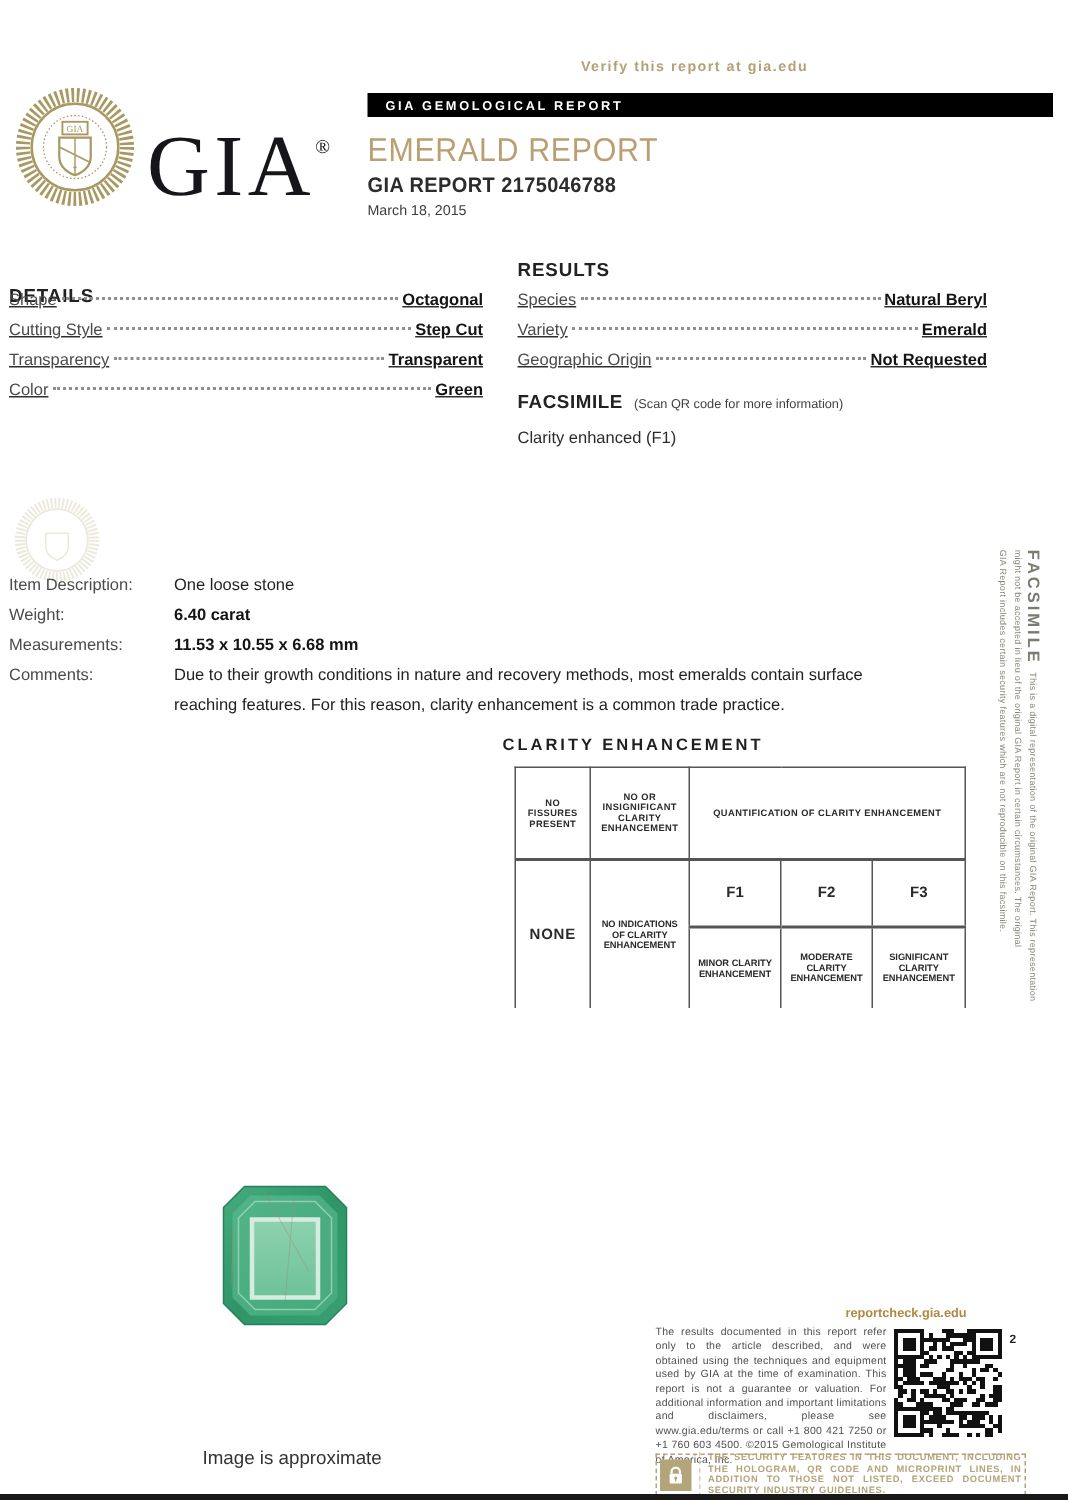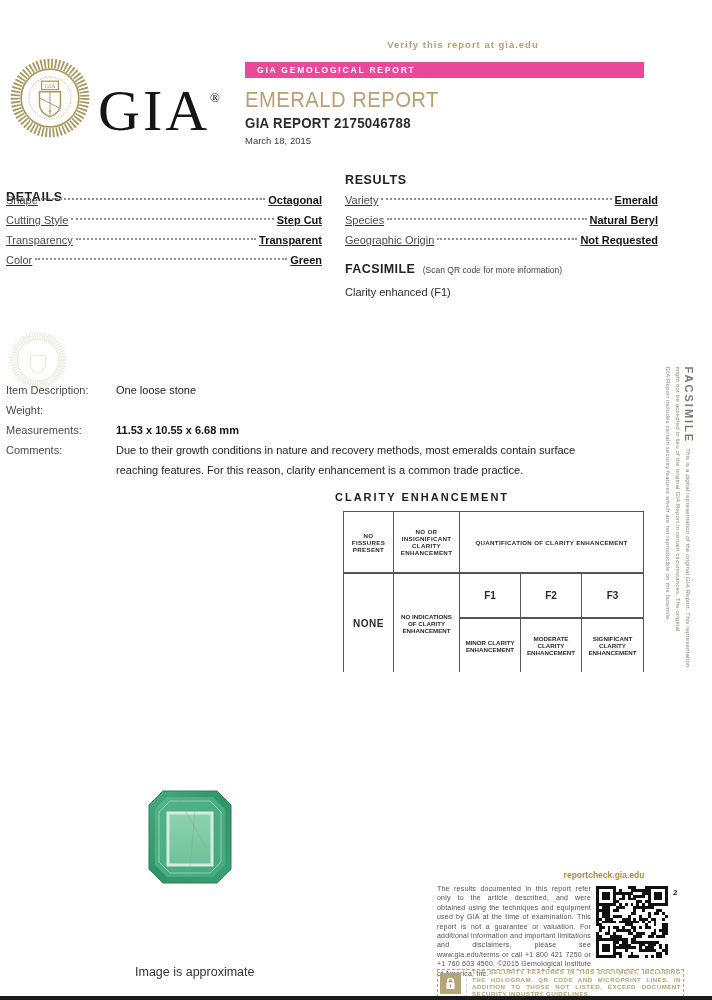--- a/index.html
+++ b/index.html
@@ -5,21 +5,21 @@
   * { margin:0; padding:0; box-sizing:border-box; }
   html,body { background:#ffffff; }
   body { font-family:"Liberation Sans", sans-serif; color:#2f2f2f; }
   .page { position:relative; width:712px; height:1000px; background:#fff; overflow:hidden; }
 
   
   .seal { position:absolute; left:8px; top:56px; width:84px; height:84px; }
   .gia-word { position:absolute; left:98px; top:58px; font-family:"Liberation Serif", serif; font-size:58px; font-weight:500; letter-spacing:3px; color:#16161a; line-height:80px; }
   .gia-reg { font-size:13px; vertical-align:28px; letter-spacing:0; }
   .verify { position:absolute; left:368px; top:39px; width:190px; text-align:center; font-size:9.5px; font-weight:bold; letter-spacing:1px; color:#b3a176; }
-  .banner { position:absolute; left:245px; top:62px; width:399px; height:16px; background:#ec4899; color:#ffffff; font-size:8.5px; font-weight:bold; letter-spacing:1.8px; line-height:16px; padding-left:12px; }
+  .banner { position:absolute; left:245px; top:62px; width:457px; height:16px; background:#000000; color:#ffffff; font-size:8.5px; font-weight:bold; letter-spacing:1.8px; line-height:16px; padding-left:12px; }
   .report-title { position:absolute; left:245px; top:87px; font-size:22px; letter-spacing:0.5px; color:#b99f71; transform:scaleX(0.92); transform-origin:left; }
   .report-number { position:absolute; left:245px; top:115px; font-size:14px; font-weight:bold; letter-spacing:0.3px; color:#2c2c2c; transform:scaleX(0.95); transform-origin:left; }
   .report-date { position:absolute; left:245px; top:135px; font-size:9.5px; color:#3c3c3c; }
 
   
   .col-head { position:absolute; font-size:12.5px; font-weight:bold; letter-spacing:0.6px; color:#222; }
   .spec-list { position:absolute; }
   .spec-row { display:flex; align-items:center; height:20px; font-size:11px;text-decoration:underline; }
   .spec-label { color:#4a4a4a; white-space:nowrap; }
   .spec-dots { flex:1; border-bottom:2px dotted #8f8f8f; margin:0 3px 3px 3px; }
@@ -107,28 +107,28 @@
     <div class="spec-row">
         <span class="spec-label">Color</span>
         <span class="spec-dots"></span>
         <span class="spec-value">Green</span>
       </div>
   </div>
 
   <div class="col-head" style="left:345px; top:173px;">RESULTS</div>
   <div class="spec-list" style="left:345px; top:190px; width:313px;">
     <div class="spec-row">
+        <span class="spec-label">Species</span>
+        <span class="spec-dots"></span>
+        <span class="spec-value">Natural Beryl</span>
+      </div>
+    <div class="spec-row">
         <span class="spec-label">Variety</span>
         <span class="spec-dots"></span>
         <span class="spec-value">Emerald</span>
-      </div>
-    <div class="spec-row">
-        <span class="spec-label">Species</span>
-        <span class="spec-dots"></span>
-        <span class="spec-value">Natural Beryl</span>
       </div>
     <div class="spec-row">
         <span class="spec-label">Geographic Origin </span>
         <span class="spec-dots"></span>
         <span class="spec-value">Not Requested</span>
       </div>
   </div>
 
   <div class="treatment">
     <span class="treatment-title">FACSIMILE</span>
@@ -142,20 +142,21 @@
     <path d="M30 34 h20 v12 c0 7 -5 10 -10 12 c-5 -2 -10 -5 -10 -12 Z" fill="none" stroke="#a89962" stroke-width="1.4"></path>
   </svg>
 
   <div class="item-block">
     <div class="item-row">
         <span class="item-label">Item Description:</span>
         <span class="item-value">One loose stone</span>
       </div>
     <div class="item-row">
         <span class="item-label">Weight:</span>
+        <span class="item-value bold">6.40 carat</span>
       </div>
     <div class="item-row">
         <span class="item-label">Measurements:</span>
         <span class="item-value bold">11.53 x 10.55 x 6.68 mm</span>
       </div>
     <div class="item-row">
         <span class="item-label">Comments:</span>
         <span class="item-value">Due to their growth conditions in nature and recovery methods, most emeralds contain surface reaching features. For this reason, clarity enhancement is a common trade practice.</span>
       </div>
   </div>

